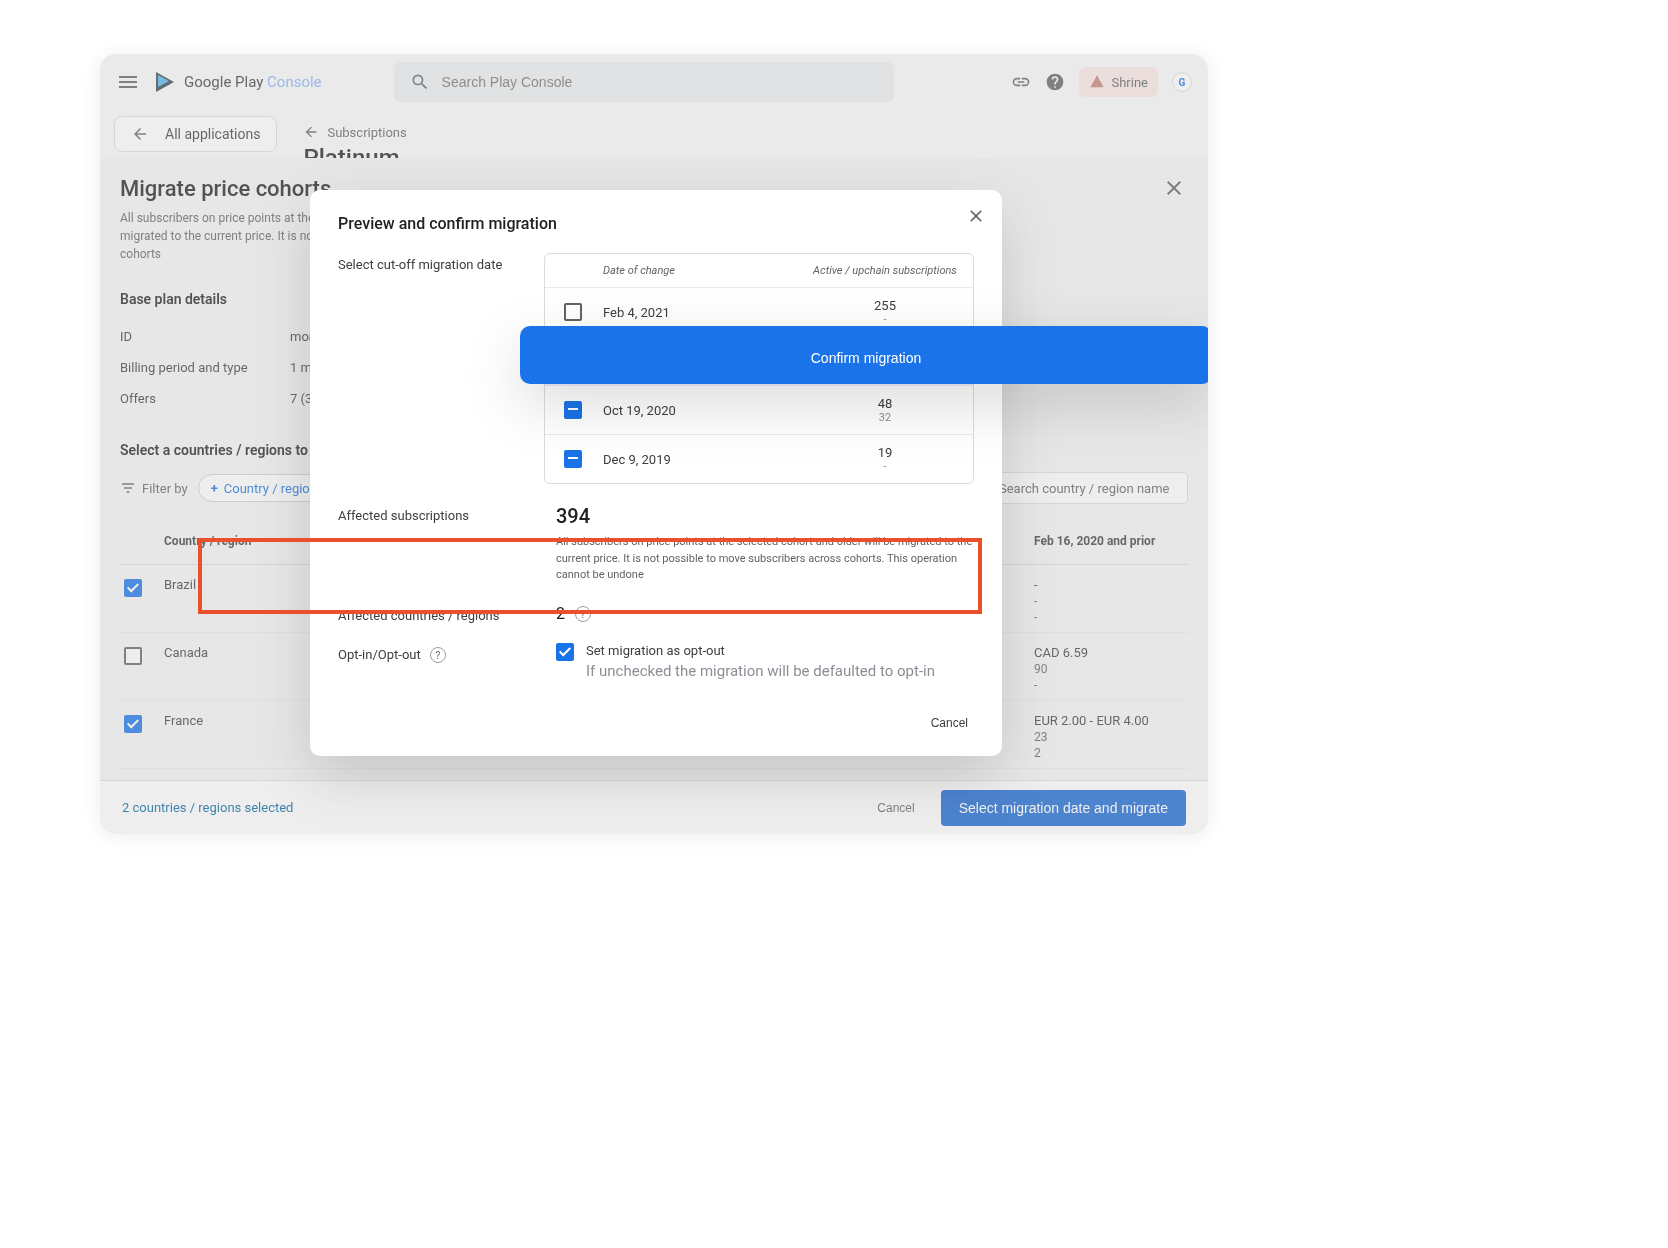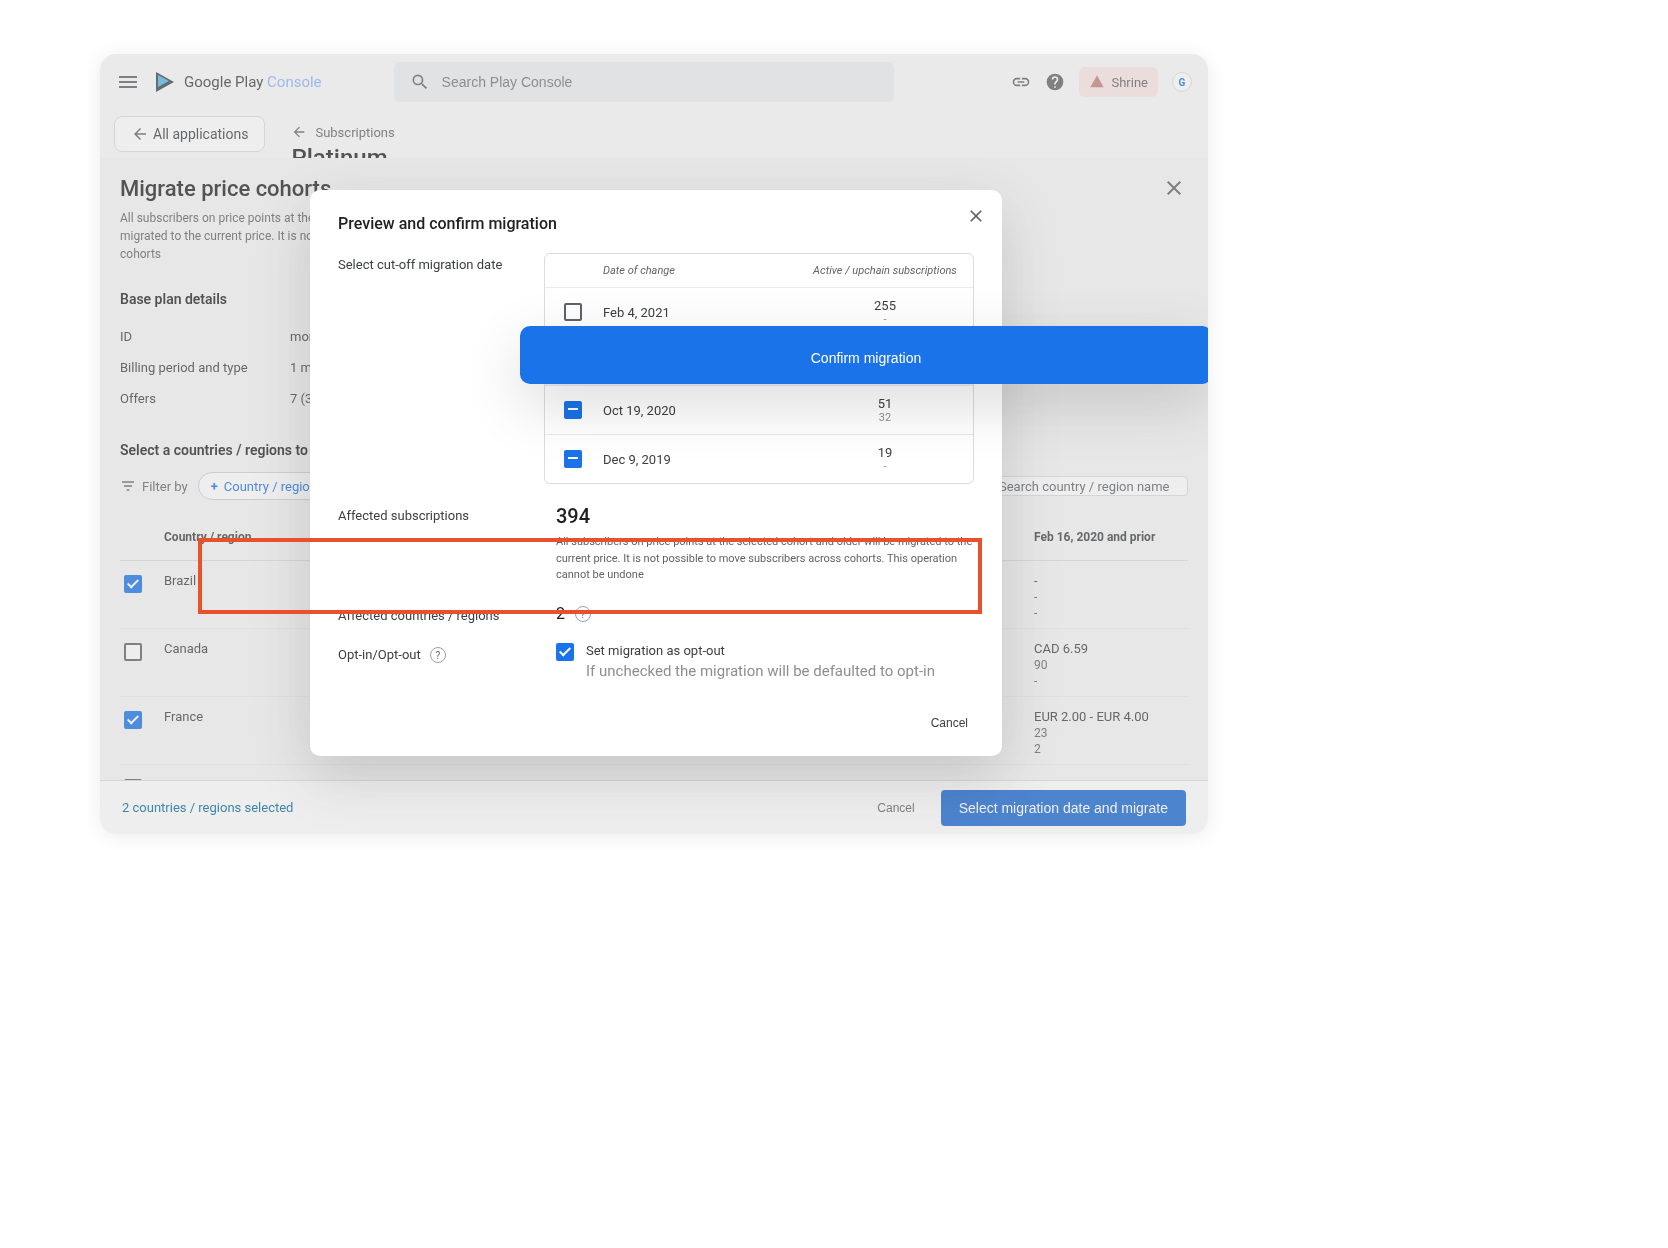--- a/index.html
+++ b/index.html
@@ -15,41 +15,41 @@
 .brand { font-size: 15px; color: #3c4043; }
 .brand .sub { color: #8ab4f8; }
 .searchbox { margin-left: 60px; width: 500px; height: 40px; background: #eceef0; border-radius: 6px; display: flex; align-items: center; gap: 12px; padding: 0 16px; color: #5f6368; }
 .searchbox input { background: transparent; border: 0; outline: 0; flex: 1; font-size: 14px; color: #5f6368; }
 .appbar-right { margin-left: auto; display: flex; align-items: center; gap: 14px; color: #5f6368; }
 .shrine-chip { background: #fde7e7; border-radius: 6px; height: 30px; padding: 0 10px; display: flex; align-items: center; gap: 6px; font-size: 13px; color: #5f6368; }
 .google-circle { width:20px; height:20px; border:1px solid #dadce0; border-radius:50%; display:flex; align-items:center; justify-content:center; font-size:10px; font-weight:700; color:#1a73e8; background:#fff;}
 
 
 .subnav { display:flex; align-items:flex-start; padding: 6px 14px; gap: 26px; }
-.allapps-chip { border:1px solid #dadce0; border-radius: 8px; height:36px; padding: 0 16px; display:flex; align-items:center; gap:4px; font-size:14px; color:#3c4043; background:#fff; cursor:pointer; }
+.allapps-chip { border:1px solid #dadce0; border-radius: 8px; height:36px; padding: 0 16px; display:flex; align-items:center; gap:16px; font-size:14px; color:#3c4043; background:#fff; cursor:pointer; }
 .subscriptions-link { font-size:13px; color:#5f6368; display:flex; align-items:center; gap:8px; margin-top:8px;}
 .partial-heading { font-size:24px; font-weight:500; color:#202124; margin-top:4px; }
 .migrate-panel { position:absolute; top:104px; left:0; right:0; bottom:0; background: rgba(255,255,255,0.45); backdrop-filter: blur(0px);}
 .migrate-inner { position:absolute; inset:0; background: #f5f5f5; padding: 18px 20px 0 20px;}
 .migrate-close { position:absolute; top:18px; right:22px; color:#5f6368; width:24px; height:24px; cursor:pointer;}
 
 .mp-title { font-size:22px; font-weight:500; color:#202124; }
 .mp-desc { font-size:12px; color:#5f6368; margin-top:8px; max-width: 400px; line-height:1.5;}
 
 .section-label { font-size:14px; font-weight:600; color:#202124; margin-top:28px; margin-bottom:14px;}
 
 .kv-row { display:flex; font-size:13px; color:#3c4043; padding:8px 0;}
 .kv-k { width:170px; color:#3c4043;}
 .kv-v { color:#3c4043;}
 
 .filter-row { display:flex; align-items:center; gap:10px; margin-top:12px;}
 .filter-label {font-size:13px; color:#5f6368; display:flex; align-items:center; gap:6px;}
 .chip { border:1px solid #c8d2e0; color:#1a73e8; background:#fff; border-radius:16px; height:28px; padding:0 12px; display:flex; align-items:center; gap:6px; font-size:13px; cursor:pointer;}
 .chip.add { width:28px; padding:0; justify-content:center;}
-.search-right { margin-left:auto; width:200px; height:20px; border:1px solid #dadce0; border-radius:4px; padding:0 10px; font-size:13px; color:#5f6368; display:flex; align-items:center; background:#fff;}
+.search-right { margin-left:auto; width:200px; height:32px; border:1px solid #dadce0; border-radius:4px; padding:0 10px; font-size:13px; color:#5f6368; display:flex; align-items:center; background:#fff;}
 
 
 .price-table { margin-top:10px;}
 .pt-head { display:grid; grid-template-columns: 44px 150px 190px 200px 170px 160px 160px; font-size:12px; font-weight:700; color:#3c4043; padding:20px 0 16px 0; border-bottom:1px solid #dadce0;}
 .pt-row { display:grid; grid-template-columns: 44px 150px 190px 200px 170px 160px 160px; padding:12px 0 8px 0; border-bottom:1px solid #e8eaed; font-size:13px; color:#3c4043; align-items:start;}
 .pt-cell .n1 { display:block;}
 .pt-cell .n2, .pt-cell .n3 { display:block; color:#5f6368; font-size:12px; margin-top:2px;}
 .pt-check { display:flex; align-items:flex-start; padding-top:2px; padding-left:4px;}
 
 input[type=checkbox].gcb { appearance:none; width:18px; height:18px; border:2px solid #5f6368; border-radius:2px; cursor:pointer; position:relative; background:#fff;}
@@ -335,21 +335,21 @@
                   <input type="checkbox" class="gcb" checked="" style="">
                 </div>
                 <div class="date">Sep 17, 2020</div>
                 <div class="subs"><span>45</span><span class="sec">9</span></div>
               </div>
               <div class="dt-row">
                 <div class="cb">
                   <input type="checkbox" class="gcb indet" style="">
                 </div>
                 <div class="date">Oct 19, 2020</div>
-                <div class="subs"><span>51</span><span class="sec">32</span></div>
+                <div class="subs"><span>48</span><span class="sec">32</span></div>
               </div>
               <div class="dt-row">
                 <div class="cb">
                   <input type="checkbox" class="gcb indet" style="">
                 </div>
                 <div class="date">Dec 9, 2019</div>
                 <div class="subs"><span>19</span><span class="sec">-</span></div>
               </div>
             </div>
         </div>

